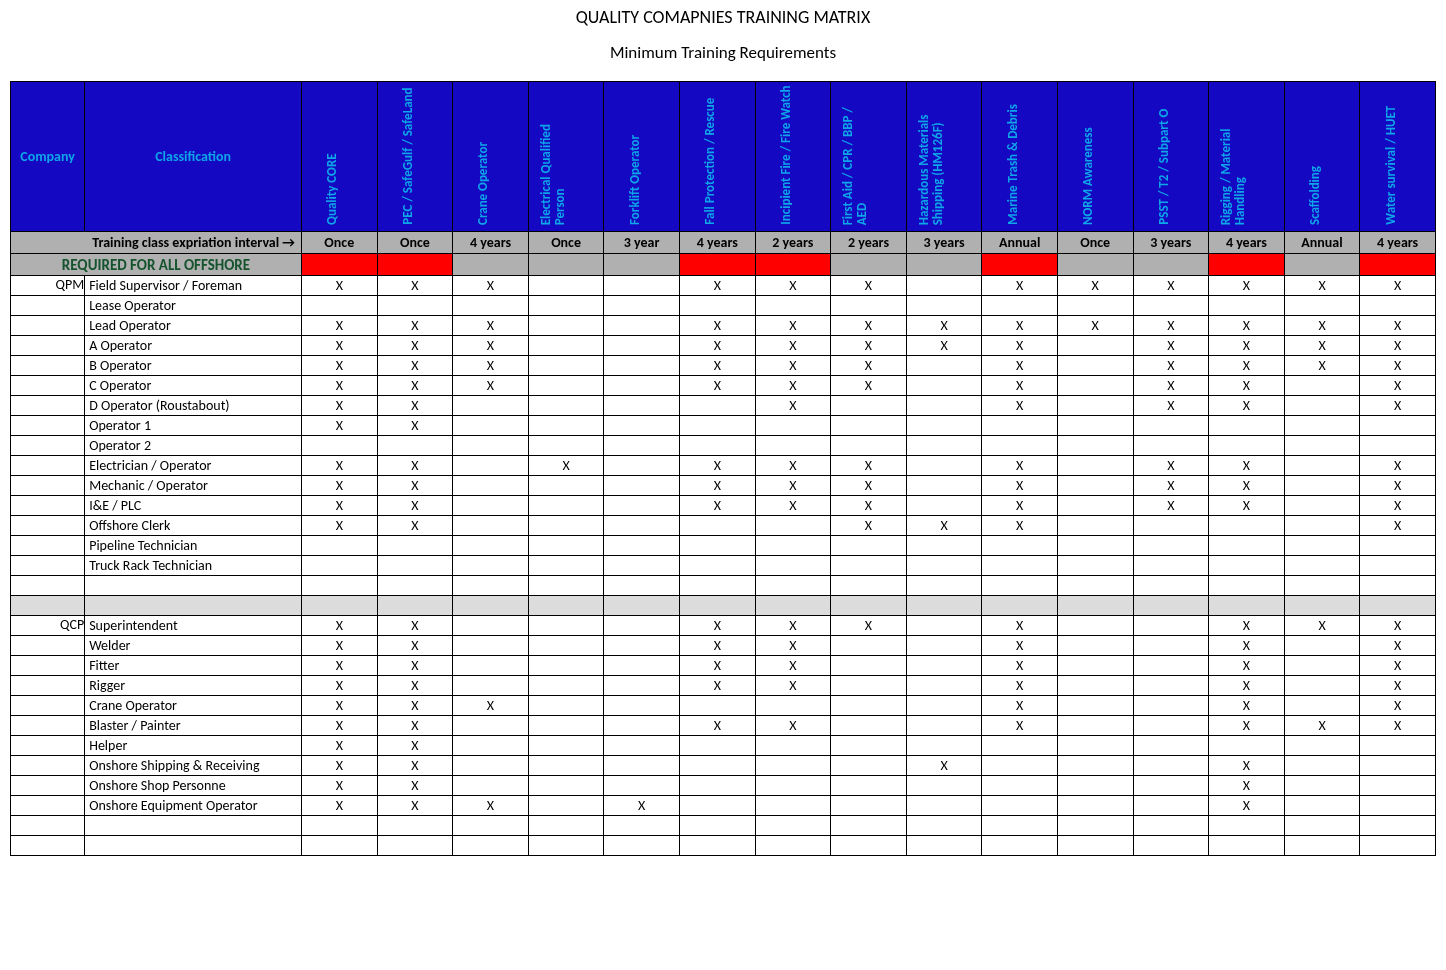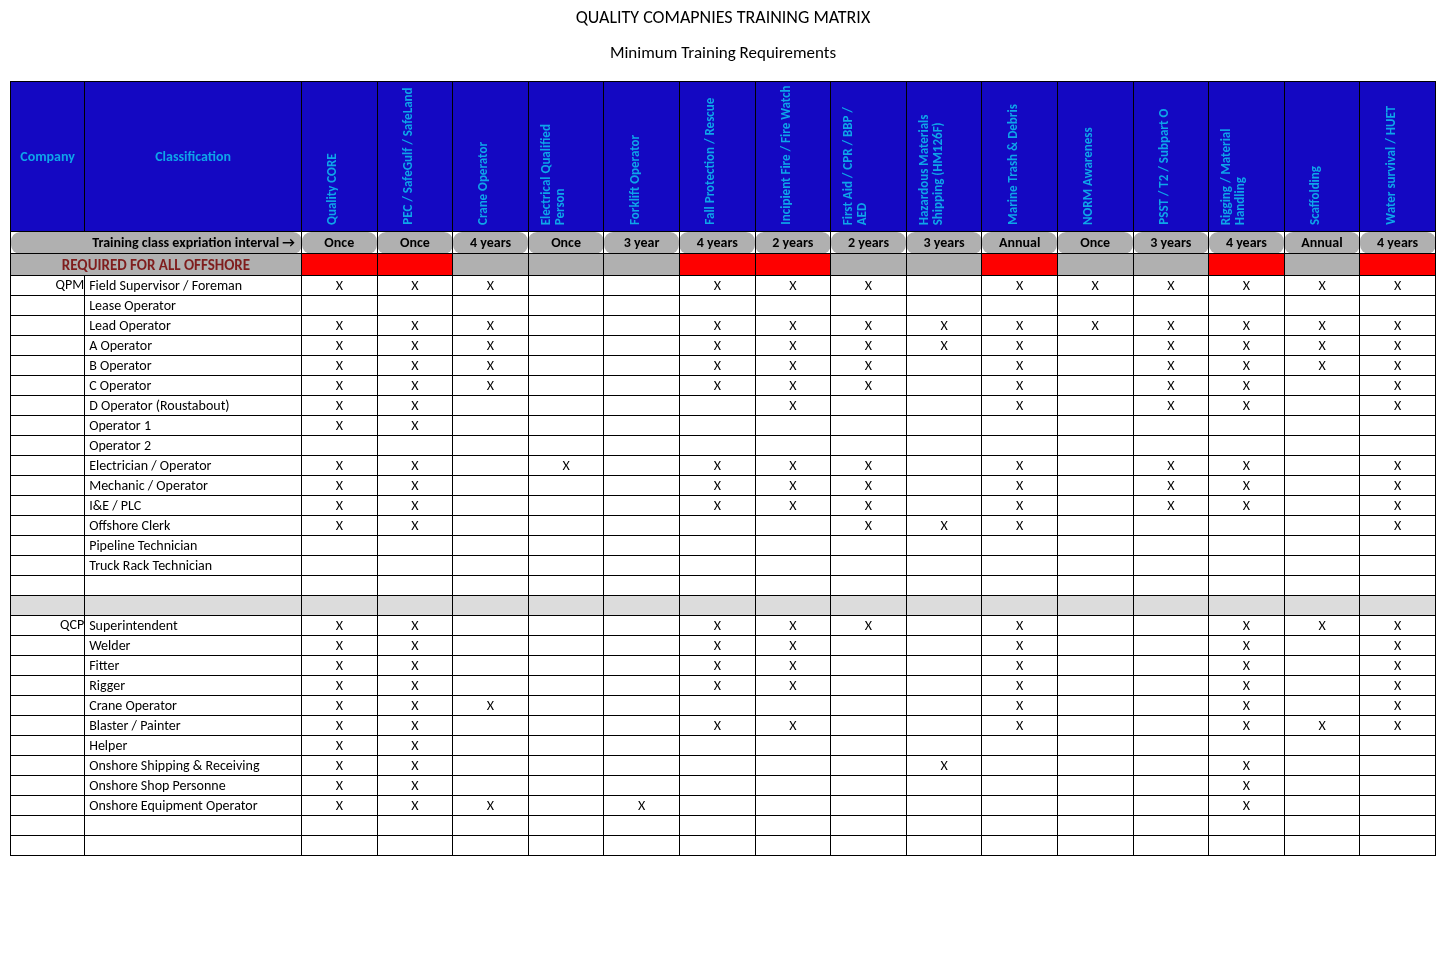--- a/index.html
+++ b/index.html
@@ -9,24 +9,24 @@
   .subtitle { font-size: 17px; color: #000; margin-top: 14px; }
   table { border-collapse: collapse; width: 100%; table-layout: fixed; }
   th, td { border: 1px solid #000; height: 20px; }
   thead th { background: #1408c2; color: #0ea5e9; font-weight: bold; vertical-align: middle; font-size: 14px; }
   .col-company { width: 5.2%; }
   .col-class { width: 15.2%; }
   .col-train { width: 5.3%; }
   .rotated { height: 150px; position: relative; }
   .rotated .rot-wrap { position: absolute; bottom: 6px; left: 50%; transform-origin: left bottom; transform: rotate(-90deg); white-space: nowrap; font-size: 13px; text-align: left; width: 140px; }
   .rotated .rot-wrap.multi { white-space: normal; line-height: 1.05; }
-  .interval-row td { background: #b0b0b0; color: #000; text-align: center; font-weight: bold; font-size: 14px; height: 22px; border-radius: 9px; }
+  .interval-row td { background: #b0b0b0; color: #000; text-align: center; font-weight: bold; font-size: 14px; height: 22px; }
   .interval-row td.label-cell { text-align: right; padding-right: 6px; }
   .required-row td { background: #b0b0b0; height: 22px; }
-  .required-row td.req-label { font-weight: bold; color: #7f1d1d; text-align: center; font-size: 15px; }
+  .required-row td.req-label { font-weight: bold; color: #14532d; text-align: center; font-size: 15px; }
   .required-row td.red-cell { background: #fe0000; }
   tbody td { text-align: center; font-size: 14px; color: #000; background: #fff; }
   tbody td.company-cell { text-align: right; padding-left: 4px; vertical-align: top; }
   tbody td.class-cell { text-align: left; padding-left: 4px; white-space: nowrap; overflow: hidden; }
   .spacer-row td { background: #fff; height: 20px; }
   .gray-spacer td { background: #dcdcdc; height: 20px; }
 </style>
 </head>
 <body>
 

